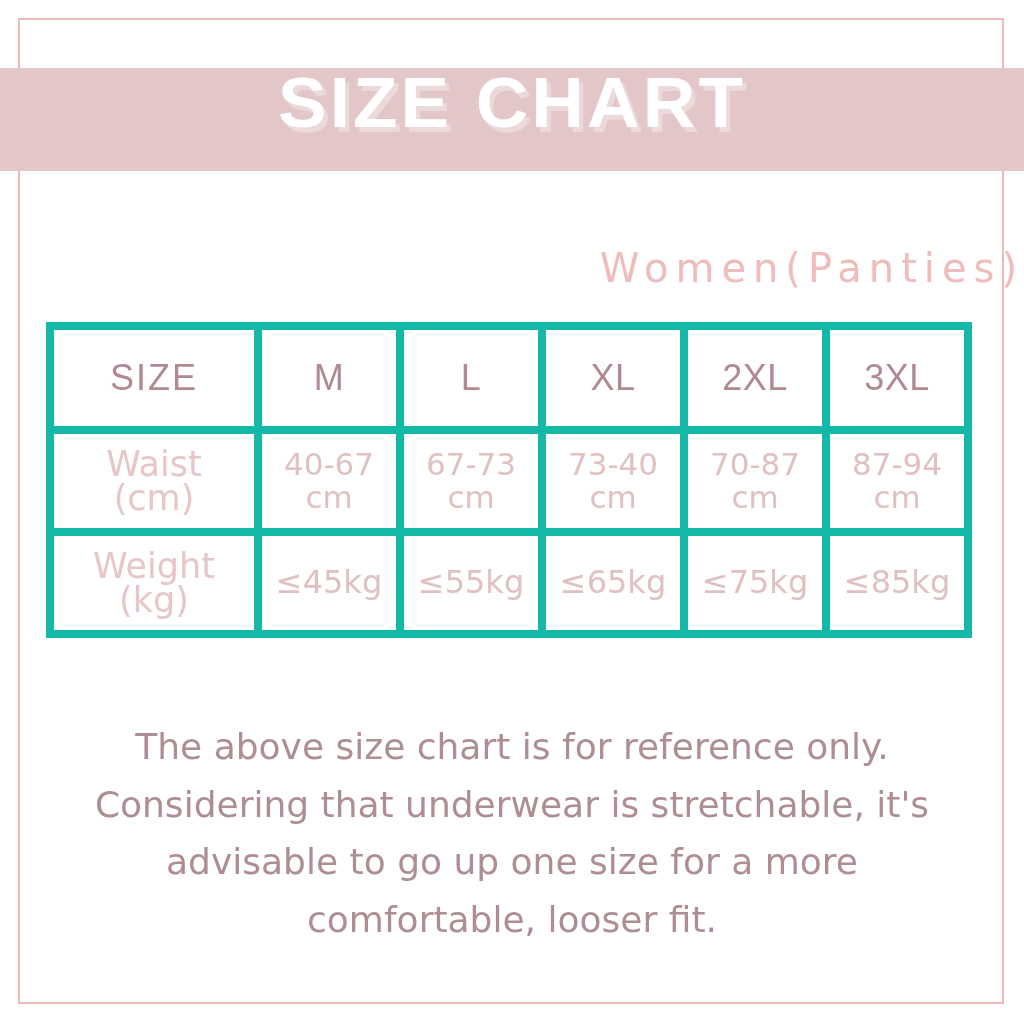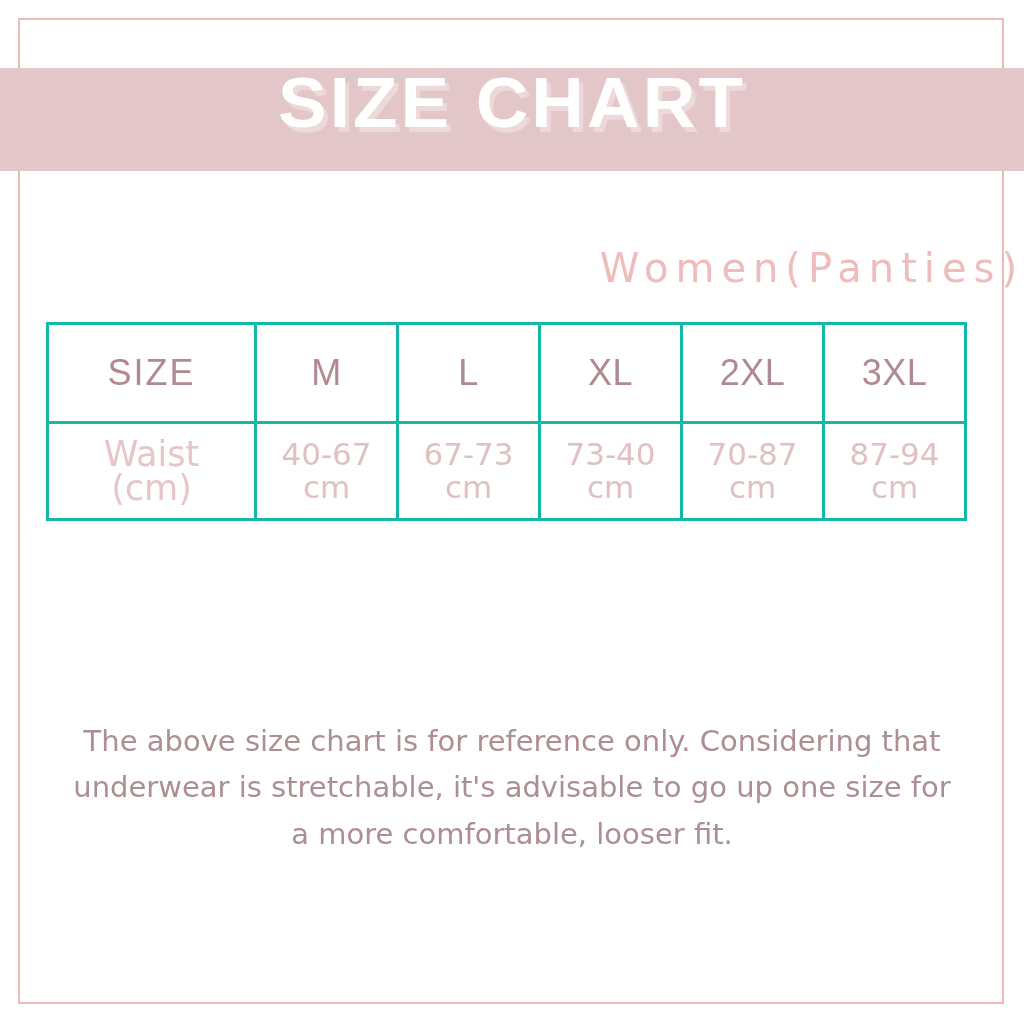--- a/index.html
+++ b/index.html
@@ -74,21 +74,21 @@
   
   #size-table {
     position: absolute;
     left: 46px;
     top: 322px;
     width: 919px;
     border-collapse: collapse;
     table-layout: fixed;
   }
   #size-table td, #size-table th {
-    border: 3px solid #14b8a6;
+    border: 8px solid #14b8a6;
     text-align: center;
     vertical-align: middle;
     padding: 0;
     font-weight: 400;
   }
   #size-table .col-label { width: 208px; }
   #size-table .col-size  { width: 142px; }
 
   tr.header-row td { height: 96px; }
   tr.data-row td   { height: 94px; }
@@ -124,21 +124,21 @@
   .cell-value.single { font-size: 32px; }
 
   
   #footnote {
     position: absolute;
     left: 62px;
     top: 718px;
     width: 900px;
     text-align: center;
     font-family: "DejaVu Sans", sans-serif;
-    font-size: 29px;
+    font-size: 36px;
     line-height: 1.6;
     color: #ad8f93;
   }
 </style>
 </head>
 <body>
 
 <div id="page">
 
   <div id="frame"></div>
@@ -200,18 +200,39 @@
         <td>
           <span class="cell-value">70-87</span>
           <span class="cell-value unit">cm</span>
         </td>
         <td>
           <span class="cell-value">87-94</span>
           <span class="cell-value unit">cm</span>
         </td>
       </tr>
 
+      <tr class="data-row">
+        <td>
+          <span class="row-label">Weight</span>
+          <span class="row-label unit">(kg)</span>
+        </td>
+        <td>
+          <span class="cell-value single">≤45kg</span>
+        </td>
+        <td>
+          <span class="cell-value single">≤55kg</span>
+        </td>
+        <td>
+          <span class="cell-value single">≤65kg</span>
+        </td>
+        <td>
+          <span class="cell-value single">≤75kg</span>
+        </td>
+        <td>
+          <span class="cell-value single">≤85kg</span>
+        </td>
+      </tr>
     </tbody>
   </table>
 
   <div id="footnote">The above size chart is for reference only. Considering that underwear is stretchable, it's advisable to go up one size for a more comfortable, looser fit.</div>
 
 </div>
 
 </body></html>

